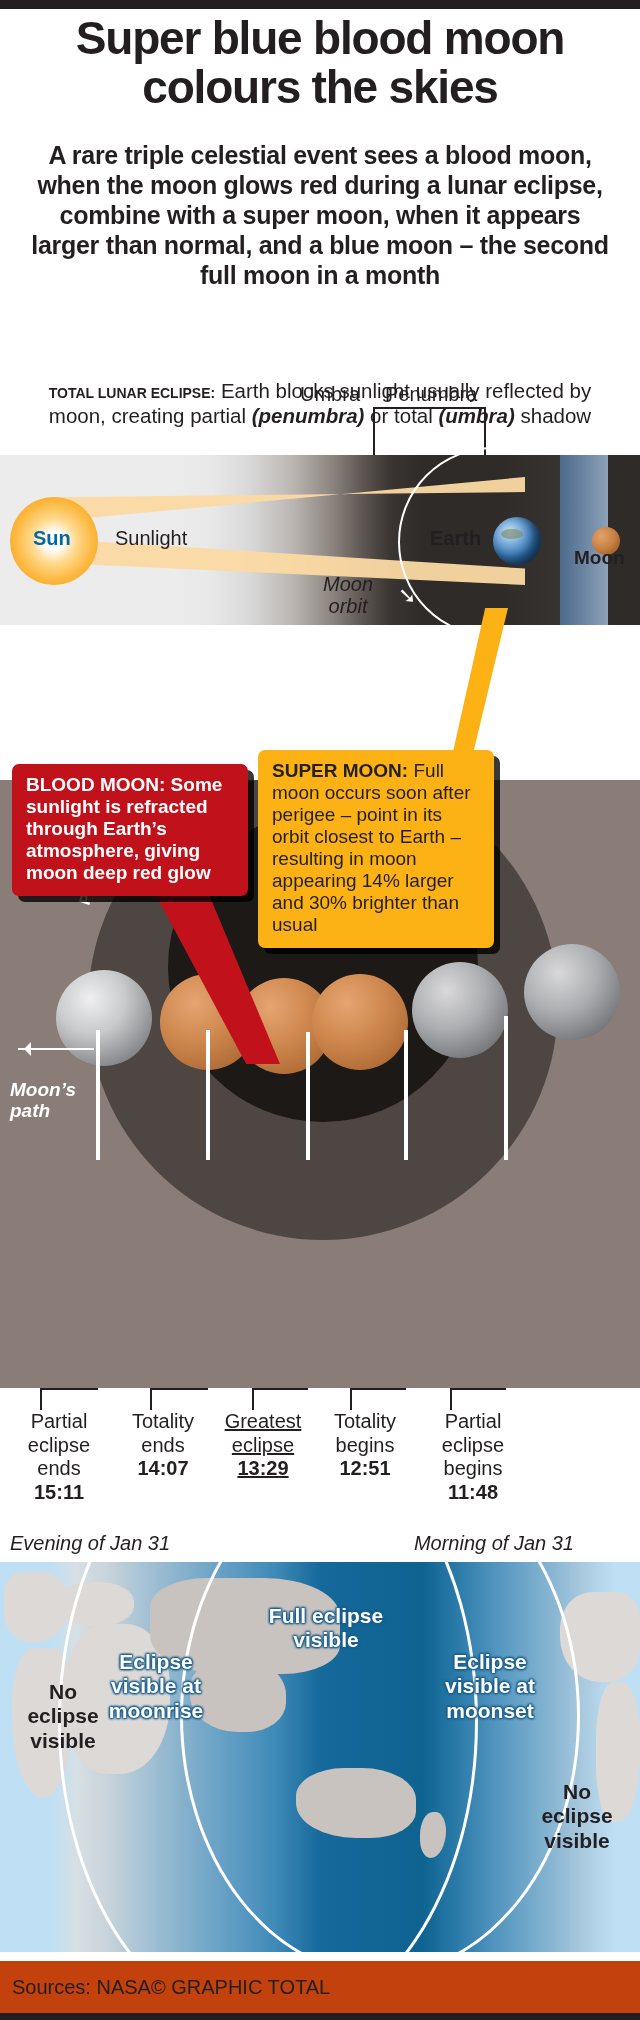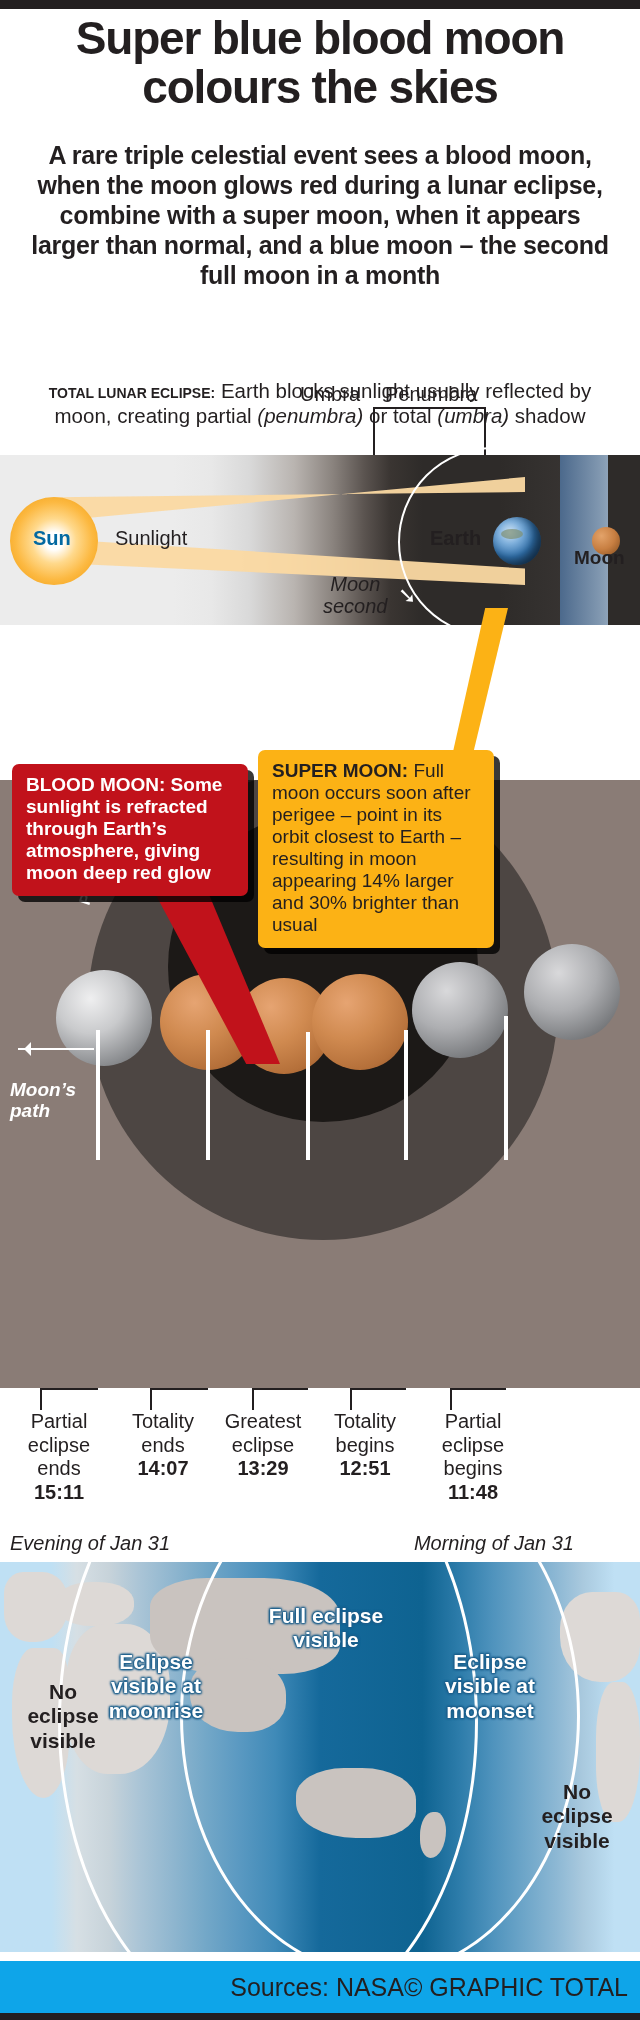--- a/index.html
+++ b/index.html
@@ -21,21 +21,21 @@
     position:absolute; left:28px; top:140px; width:584px;
     text-align:center; font-weight:bold; font-size:25px; line-height:1.2;
     letter-spacing:-0.3px;
   }
   .eclipse-caption {
     position:absolute; left:38px; top:378px; width:564px;
     text-align:center; font-size:20.5px; line-height:1.24;
   }
   .eclipse-caption .sc { font-weight:bold; font-variant:small-caps; font-size:14px; }
   .eclipse-caption i { font-style:italic; }
-  .eclipse-caption b { font-weight:normal; }
+  .eclipse-caption b { font-weight:bold; }
 
   
   .diagram { position:absolute; left:0; top:455px; width:640px; height:170px; }
   .umbra-label, .penumbra-label {
     position:absolute; font-size:20px; color:#231f20; white-space:nowrap;
   }
   .umbra-label { left:300px; top:-72px; }
   .penumbra-label { left:385px; top:-72px; }
   .lead-u { position:absolute; left:373px; top:-48px; width:2px; height:54px; background:#231f20; }
   .lead-u2 { position:absolute; left:373px; top:-48px; width:76px; height:2px; background:#231f20; }
@@ -192,22 +192,22 @@
   }
   .maplabel {
     position:absolute; text-align:center; font-weight:bold; font-size:21px;
     line-height:1.16; color:#ffffff; z-index:5;
     text-shadow:0 0 3px #1c5f8c, 1px 1px 2px #1c5f8c, -1px 1px 2px #1c5f8c, 1px -1px 2px #1c5f8c, -1px -1px 2px #1c5f8c;
   }
   .maplabel.dark { color:#231f20; text-shadow:none; }
 
   .footer {
     position:absolute; left:0; bottom:7px; width:640px; height:52px;
-    display:flex; align-items:center; justify-content:flex-end;
-    padding:0 12px; font-size:25px; color:#231f20; background:#0ea5e9;
+    display:flex; align-items:center; justify-content:flex-start;
+    padding:0 12px; font-size:20px; color:#231f20; background:#c2410c;
   }
 </style>
 </head>
 <body>
 
 <div class="topbar"></div>
 
 <h1 class="headline">Super blue blood moon colours the skies</h1>
 
 <p class="standfirst">A rare triple celestial event sees a blood moon, when the moon glows red during a lunar eclipse, combine with a super moon, when it appears larger than normal, and a blue moon – the second full moon in a month</p>
@@ -233,21 +233,21 @@
   <span class="orbit-arrow">➘</span>
   <div class="sun-glow"></div>
   <div class="earth-ball"></div>
   <div class="moon-ball"></div>
   <span class="sun-label">Sun</span>
   <span class="sunlight-label">Sunlight</span>
   <span class="earth-label">Earth</span>
   <span class="moon-label">Moon</span>
   <span class="moonorbit-label">
     <span>Moon</span><br>
-    <span>second</span>
+    <span>orbit</span>
   </span>
 </div>
 
 <div class="path-panel">
   <div class="penumbra-circle"></div>
   <div class="umbra-circle"></div>
 
   <span class="alltimes">
     <span>All times</span><br>
     <span>UTC</span>
@@ -294,21 +294,21 @@
     <span>Partial</span><br>
     <span>eclipse</span><br>
     <span>ends</span>
     <span class="time">15:11</span>
   </div>
   <div class="tl-item" style="left:108px;">
     <span>Totality</span><br>
     <span>ends</span>
     <span class="time">14:07</span>
   </div>
-  <div class="tl-item" style="left:208px;">
+  <div class="tl-item" style="left:208px;text-decoration:underline;">
     <span>Greatest</span><br>
     <span>eclipse</span>
     <span class="time">13:29</span>
   </div>
   <div class="tl-item" style="left:310px;">
     <span>Totality</span><br>
     <span>begins</span>
     <span class="time">12:51</span>
   </div>
   <div class="tl-item" style="left:418px;">

